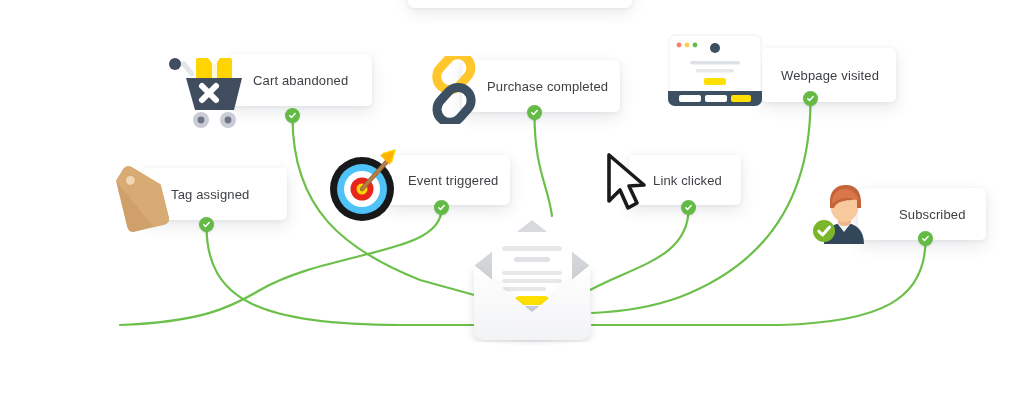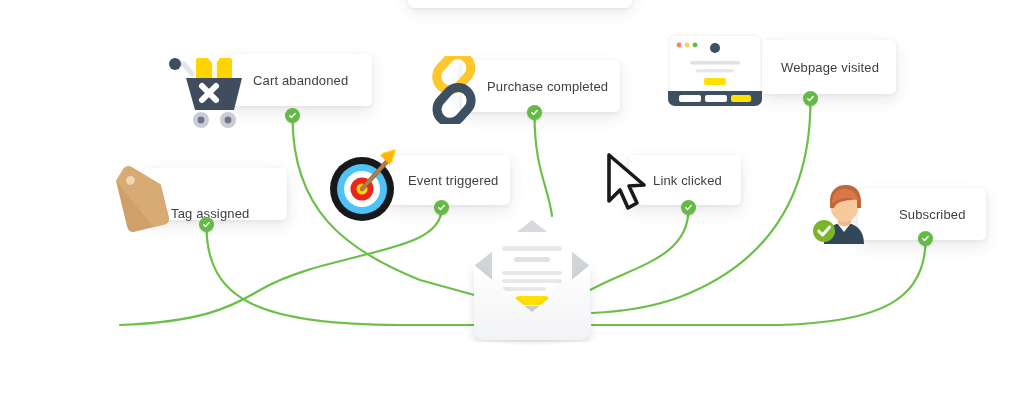--- a/index.html
+++ b/index.html
@@ -210,24 +210,24 @@
     </svg>
   </div>
 
   <div id="cards-layer">
       <div class="card" style="left: 230px; top: 54px; width: 142px; height: 52px;">
         <span class="card-label" style="margin-left: 23px;">Cart abandoned</span>
       </div>
       <div class="card" style="left: 462px; top: 60px; width: 158px; height: 52px;">
         <span class="card-label" style="margin-left: 25px;">Purchase completed</span>
       </div>
-      <div class="card" style="left: 762px; top: 40px; width: 134px; height: 54px;">
+      <div class="card" style="left: 762px; top: 48px; width: 134px; height: 54px;">
         <span class="card-label" style="margin-left: 19px;">Webpage visited</span>
       </div>
-      <div class="card" style="left: 143px; top: 168px; width: 144px; height: 52px; align-items: flex-end;">
+      <div class="card" style="left: 143px; top: 168px; width: 144px; height: 52px;">
         <span class="card-label" style="margin-left: 28px;">Tag assigned</span>
       </div>
       <div class="card" style="left: 386px; top: 155px; width: 124px; height: 50px; text-align: right;">
         <span class="card-label" style="margin-left: 22px;">Event triggered</span>
       </div>
       <div class="card" style="left: 629px; top: 155px; width: 112px; height: 50px;">
         <span class="card-label" style="margin-left: 24px;">Link clicked</span>
       </div>
       <div class="card" style="left: 858px; top: 188px; width: 128px; height: 52px;">
         <span class="card-label" style="margin-left: 41px;">Subscribed</span>

